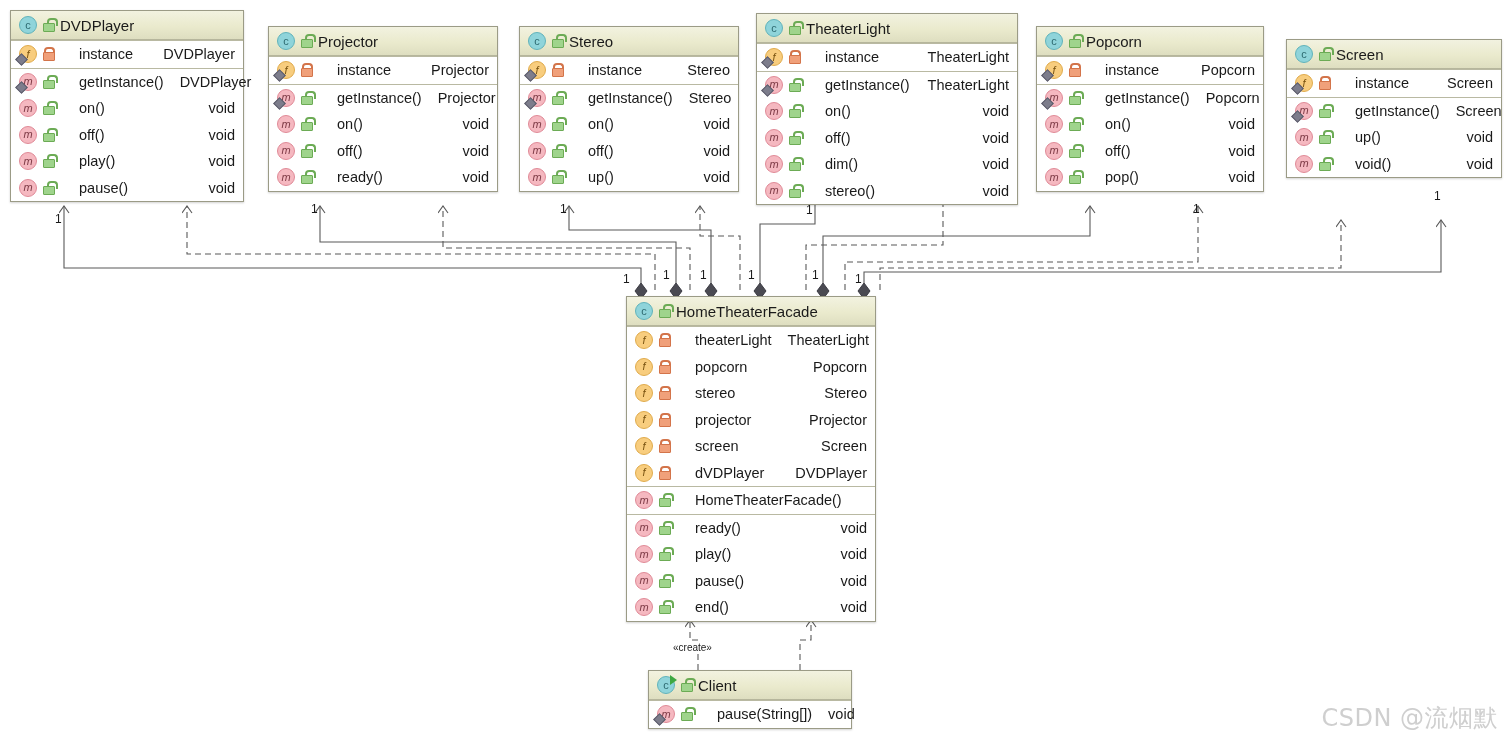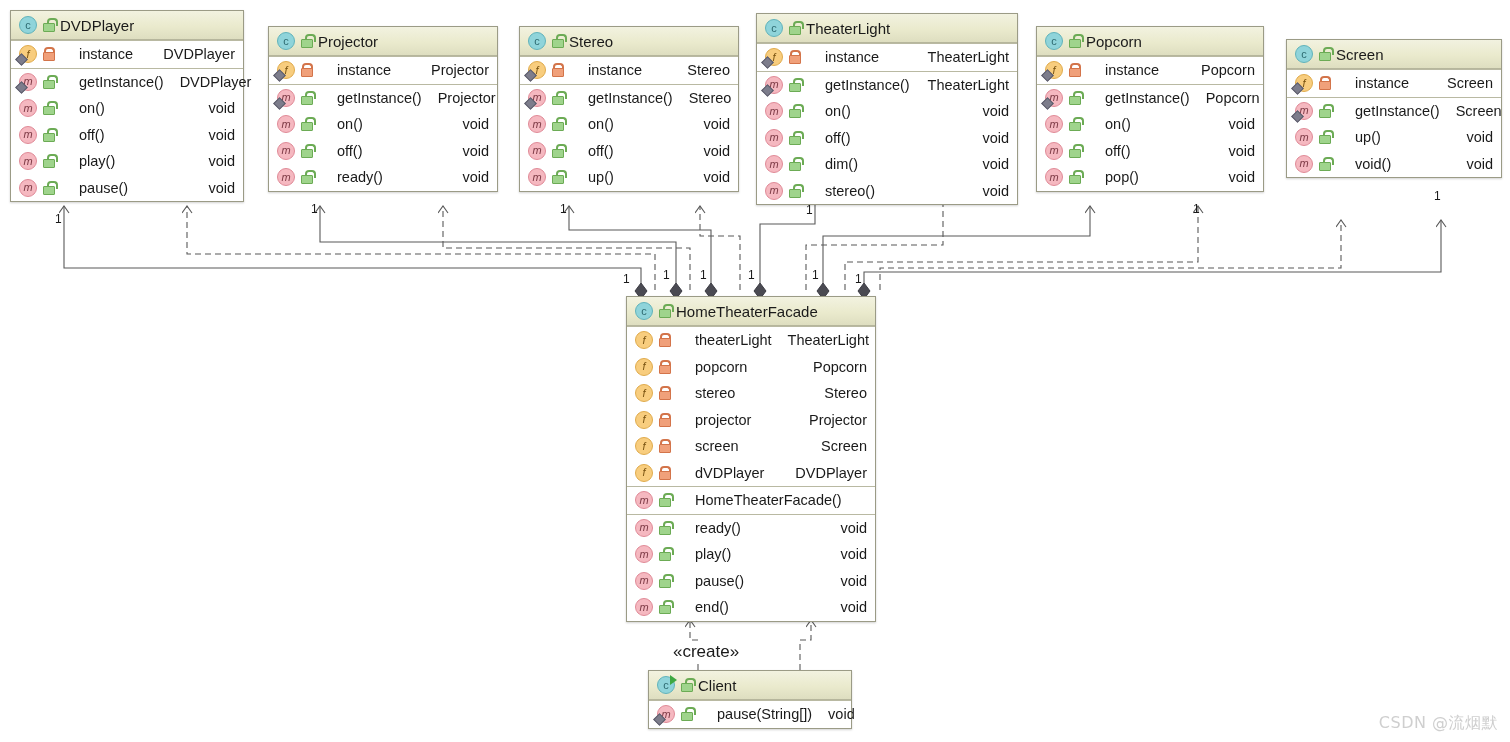--- a/index.html
+++ b/index.html
@@ -67,26 +67,26 @@
   .lk-open .shackle{left:5px;border-color:#6cab55;}
   
   .runarrow{position:absolute;right:-3px;top:-2px;width:0;height:0;
     border-left:7px solid #3ea842;border-top:5px solid transparent;border-bottom:5px solid transparent;}
 
   .mult{
     position:absolute;font-size:12px;color:#1a1a1a;
     font-family:"Liberation Sans","DejaVu Sans",sans-serif;
   }
   .stereo{
-    position:absolute;font-size:17px;color:#1a1a1a;background:#ffffff;
+    position:absolute;font-size:10px;color:#1a1a1a;background:#ffffff;
     padding:0 1px;
   }
   .wm{
     position:absolute;right:12px;bottom:8px;
-    font-size:16px;color:#cfcfcf;letter-spacing:.5px;
+    font-size:24px;color:#cfcfcf;letter-spacing:.5px;
     font-family:"DejaVu Sans",sans-serif;
   }
 </style>
 </head>
 <body>
 
 <div id="canvas">
 
   <svg id="edges" viewBox="0 0 1510 742" xmlns="http://www.w3.org/2000/svg">
     <defs>

